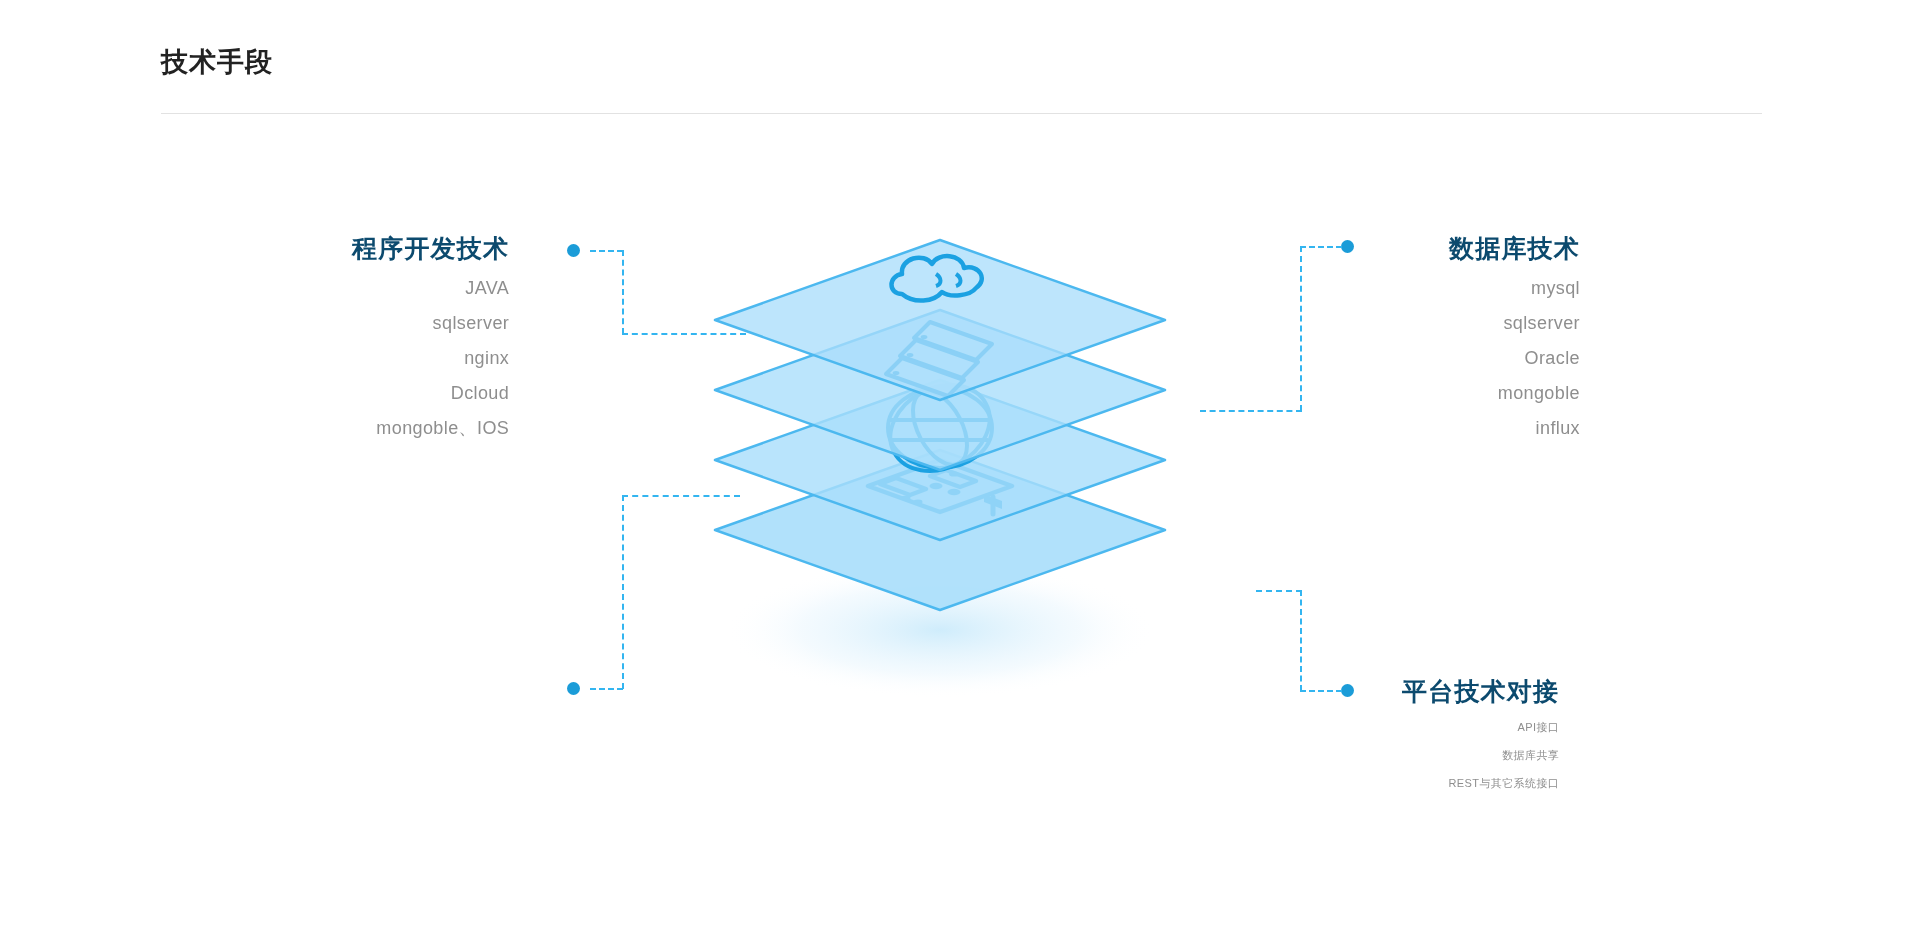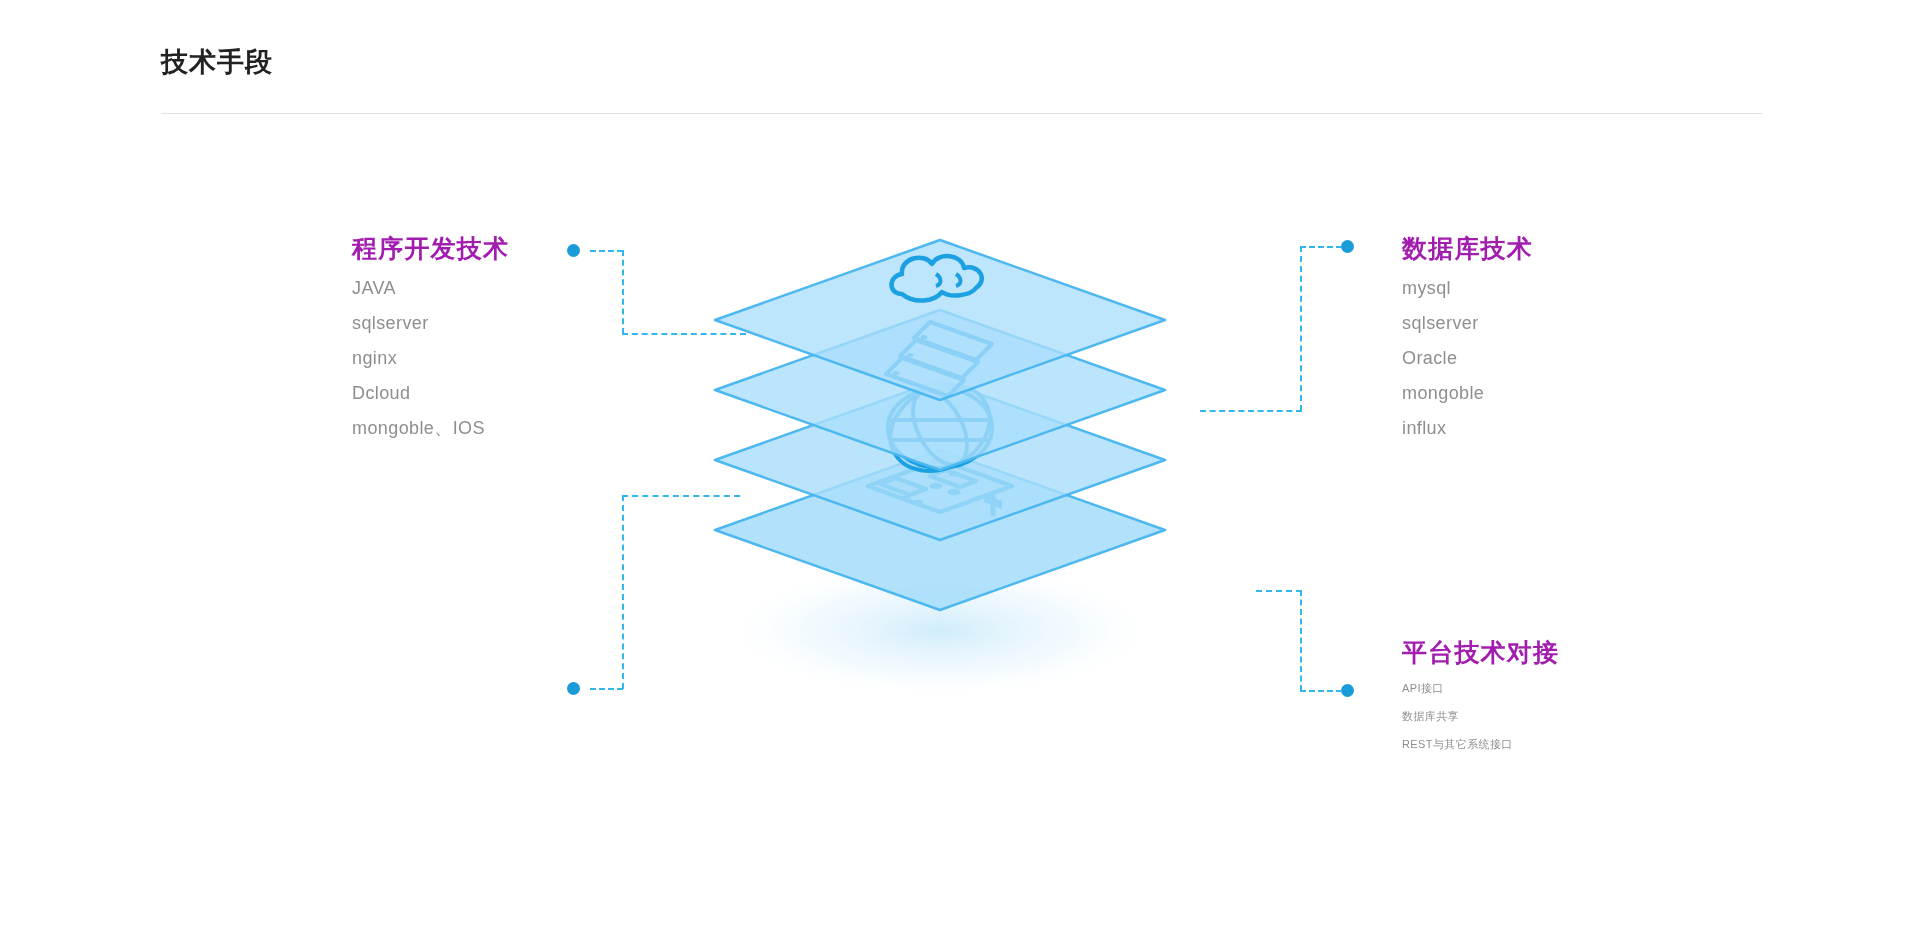--- a/index.html
+++ b/index.html
@@ -35,40 +35,41 @@
     width: 1601px;
     height: 1px;
     background: #e2e2e2;
   }
 
   
   .group { position: absolute; }
   .group-title {
     font-size: 25px;
     font-weight: 700;
-    color: #a21caf;
+    color: #0c4a6e;
     letter-spacing: 1.2px;
     white-space: nowrap;
     margin: 0 0 14px 0;
   }
   .group-list { list-style: none; margin: 0; padding: 0; }
   .group-list li {
     font-size: 18px;
     color: #8e8e8e;
     letter-spacing: 0.4px;
     line-height: 1;
     margin-bottom: 17px;
     white-space: nowrap;
+    text-align: right;
   }
   .group-list li.cjk { font-size: 11px; }
 
   .g-dev   { left: 352px; top: 232px; }
   .g-net   { left: 352px; top: 672px; }
-  .g-db    { left: 1402px; top: 232px; }
-  .g-plat  { left: 1402px; top: 636px; }
+  .g-db    { left: 1449px; top: 232px; }
+  .g-plat  { left: 1402px; top: 675px; }
 
   
   .dot {
     position: absolute;
     width: 13px; height: 13px;
     border-radius: 50%;
     background: #1b9cd8;
   }
   .dot-dev  { left: 567px;  top: 244px; }
   .dot-net  { left: 567px;  top: 682px; }

